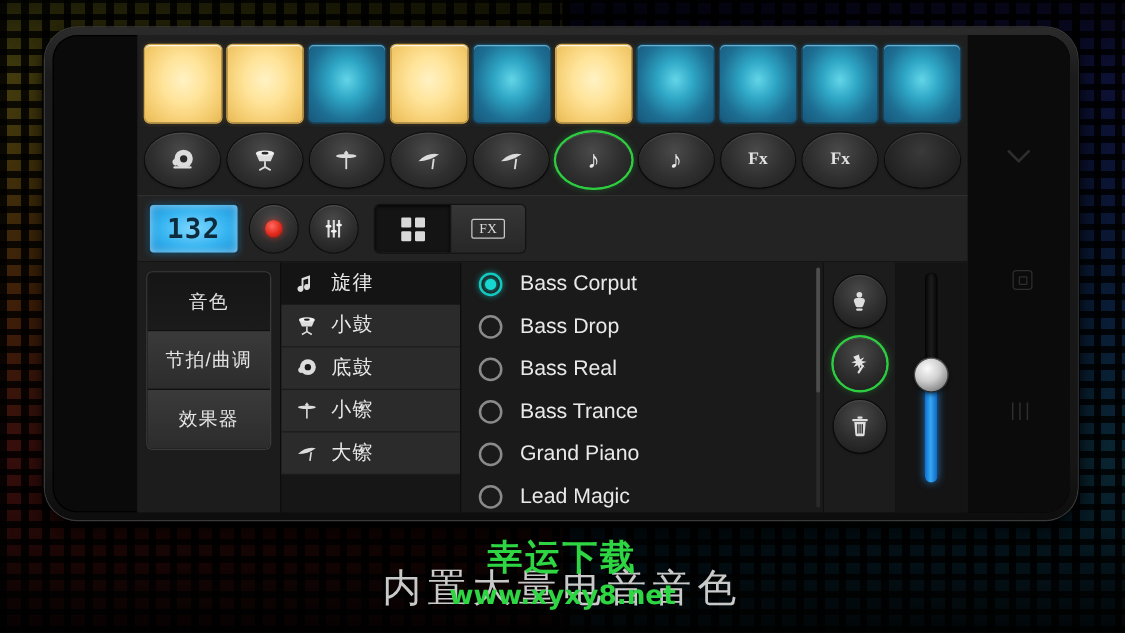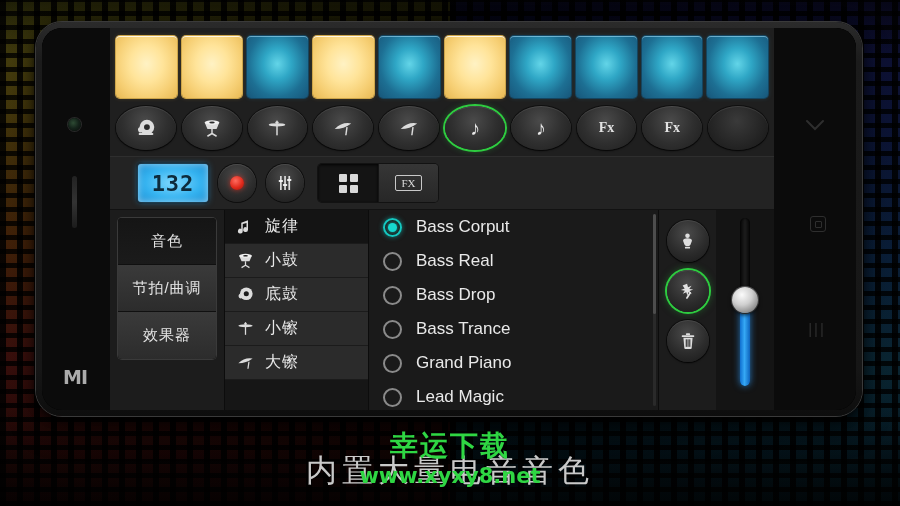--- a/index.html
+++ b/index.html
@@ -104,21 +104,21 @@
     display: flex; align-items: center; gap: 10px;
     padding: 7px 10px; background: #232323;
     border-top: 1px solid #2e2e2e; border-bottom: 1px solid #121212;
   }
   .bpm {
     width: 70px; height: 38px; border-radius: 3px;
     background: radial-gradient(ellipse at 50% 50%, #7fd8ff 0%, #35b3f0 55%, #1b8fd4 100%);
     box-shadow: inset 0 0 7px rgba(255,255,255,.55), 0 0 6px rgba(40,160,230,.6), 0 0 0 2px #1a1a1a;
     display: flex; align-items: center; justify-content: center;
     color: #0d2b3c; font-size: 22px; letter-spacing: 1px;
-    font-family: "DejaVu Sans Mono", monospace; font-weight: bold; margin-left: 18px;
+    font-family: "DejaVu Sans Mono", monospace; font-weight: bold;
   }
   .rec-btn {
     width: 38px; height: 38px; border-radius: 50%;
     background: radial-gradient(circle at 48% 32%, #4a4a4a 0%, #2d2d2d 55%, #1a1a1a 100%);
     box-shadow: inset 0 1px 0 rgba(255,255,255,.1), 0 0 0 1px #0e0e0e;
     display: flex; align-items: center; justify-content: center;
   }
   .rec-dot { width: 14px; height: 14px; border-radius: 50%;
     background: radial-gradient(circle at 40% 34%, #ff6b5e 0%, #e02a1c 55%, #9a120a 100%);
     box-shadow: 0 0 5px rgba(230,40,25,.7); }
@@ -219,25 +219,20 @@
   <div class="bg-eq">
     <div class="half left"></div>
     <div class="half right"></div>
     <div class="blurover"></div>
     <div class="vignette"></div>
   </div>
 
   <div class="phone">
     <div class="phone-inner">
 
-      <div class="bezel-left">
-        <div class="cam"></div>
-        <div class="sensor"></div>
-        <div class="mi-logo">MI</div>
-      </div>
 
       <div class="bezel-right">
         <div class="navbtn nav-back">
           <svg width="20" height="12" viewBox="0 0 20 12">
               <path d="M2 2 L10 10 L18 2" stroke="#2e2e2e" stroke-width="2" fill="none" stroke-linecap="round"></path>
             </svg>
         </div>
         <div class="navbtn nav-home"></div>
         <div class="navbtn nav-recent">|||</div>
       </div>
@@ -399,25 +394,25 @@
             </div>
           </div>
 
           <div class="list-col">
             <div class="list-item">
               <span class="radio checked"></span>
               <span class="lbl">Bass Corput</span>
             </div>
             <div class="list-item">
               <span class="radio"></span>
+              <span class="lbl">Bass Drop</span>
+            </div>
+            <div class="list-item">
+              <span class="radio"></span>
               <span class="lbl">Bass Real</span>
-            </div>
-            <div class="list-item">
-              <span class="radio"></span>
-              <span class="lbl">Bass Drop</span>
             </div>
             <div class="list-item">
               <span class="radio"></span>
               <span class="lbl">Bass Trance</span>
             </div>
             <div class="list-item">
               <span class="radio"></span>
               <span class="lbl">Grand Piano</span>
             </div>
             <div class="list-item">

